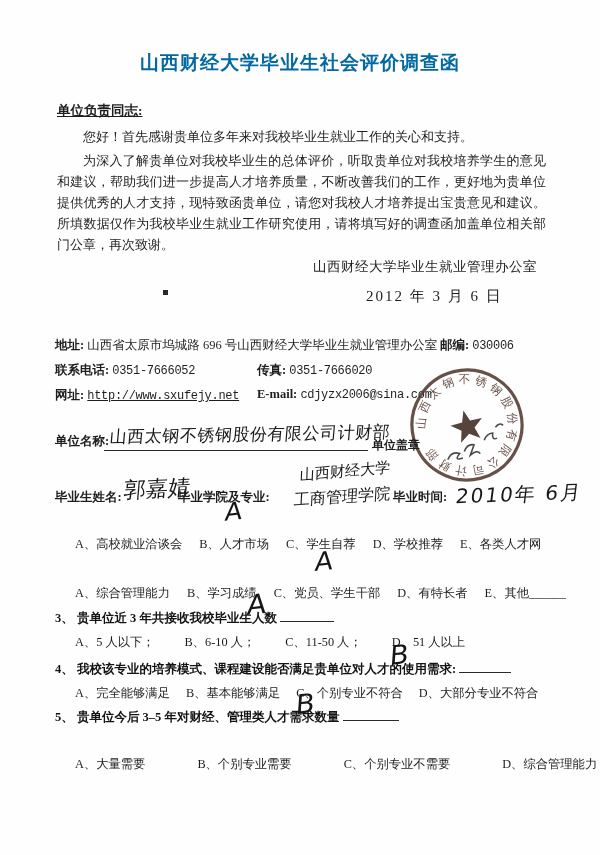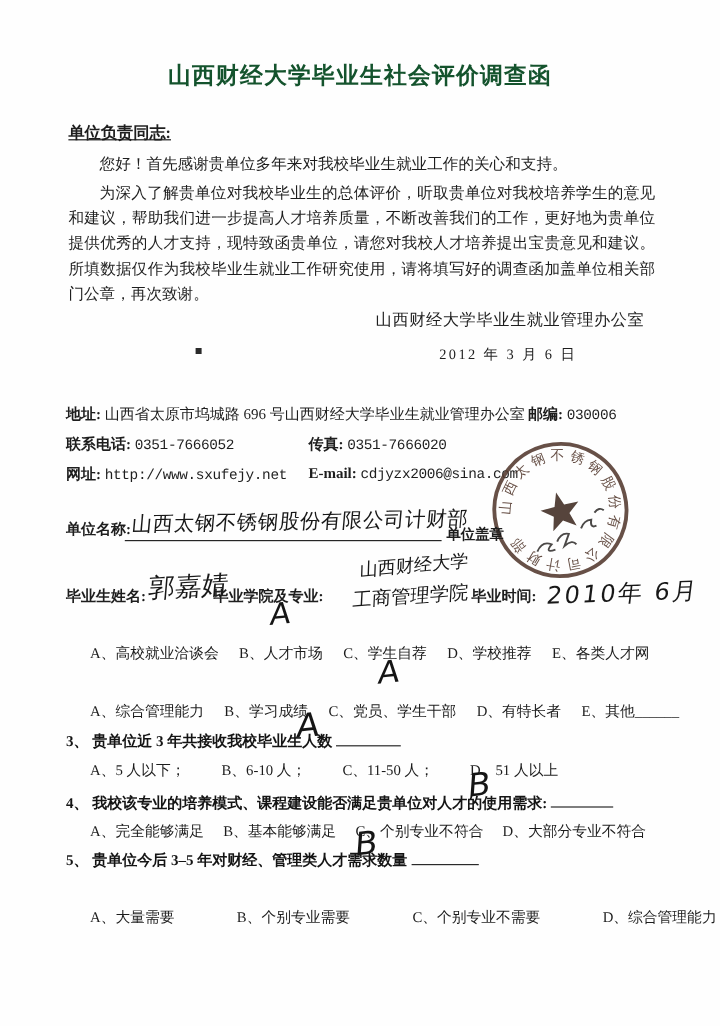--- a/index.html
+++ b/index.html
@@ -5,35 +5,35 @@
   * { margin:0; padding:0; box-sizing:border-box; }
   html,body { background:#e8e8e8; }
   #page {
     position:relative; width:600px; height:855px; margin:0 auto;
     background:#fefefe; overflow:hidden;
     font-family:"Liberation Serif", serif; color:#1e1e1e;
   }
   .abs { position:absolute; }
   .title {
     top:50px; left:0; width:600px; text-align:center;
-    font-size:19px; font-weight:700; letter-spacing:1px; color:#14532d;
+    font-size:19px; font-weight:700; letter-spacing:1px; color:#0369a1;
   }
   .salutation { top:102px; left:57px; font-size:13.5px; font-weight:600;text-decoration:underline; }
   .para1 { top:128px; left:57px; width:489px; font-size:13px; text-indent:26px; }
   .para2 {
     top:150px; left:57px; width:489px; font-size:13px; line-height:21px;
     text-indent:26px; text-align:justify;
   }
   .signoff-org { top:258px; left:313px; font-size:13.5px; letter-spacing:0.5px; }
-  .signoff-date { top:287px; left:366px; font-size:12px; letter-spacing:2px; }
+  .signoff-date { top:287px; left:366px; font-size:15px; letter-spacing:2px; }
   .speck { top:290px; left:163px; width:5px; height:5px; background:#2a2a2a; }
   .contact { font-size:12.5px; }
   .contact .lbl { font-weight:600; }
   .mono { font-family:"Liberation Mono", monospace; font-size:12px; letter-spacing:-0.3px; }
-  .web-underline { }
+  .web-underline { text-decoration:underline; }
   .form-lbl { font-size:12.5px; font-weight:600; }
   .hw { font-family:"DejaVu Sans", sans-serif; color:#181818; }
   .hw-skew { transform:skewX(-6deg) rotate(-1deg); }
   .blank {
     display:inline-block; border-bottom:1.5px solid #2a2a2a;
     height:13px; vertical-align:baseline;
   }
   .q-line { font-size:12.5px; font-weight:700; color:#141414; white-space:nowrap; }
   .q-opts { font-size:12.3px; font-weight:400; display:flex; white-space:nowrap; color:#1c1c1c; }
   .answer {

